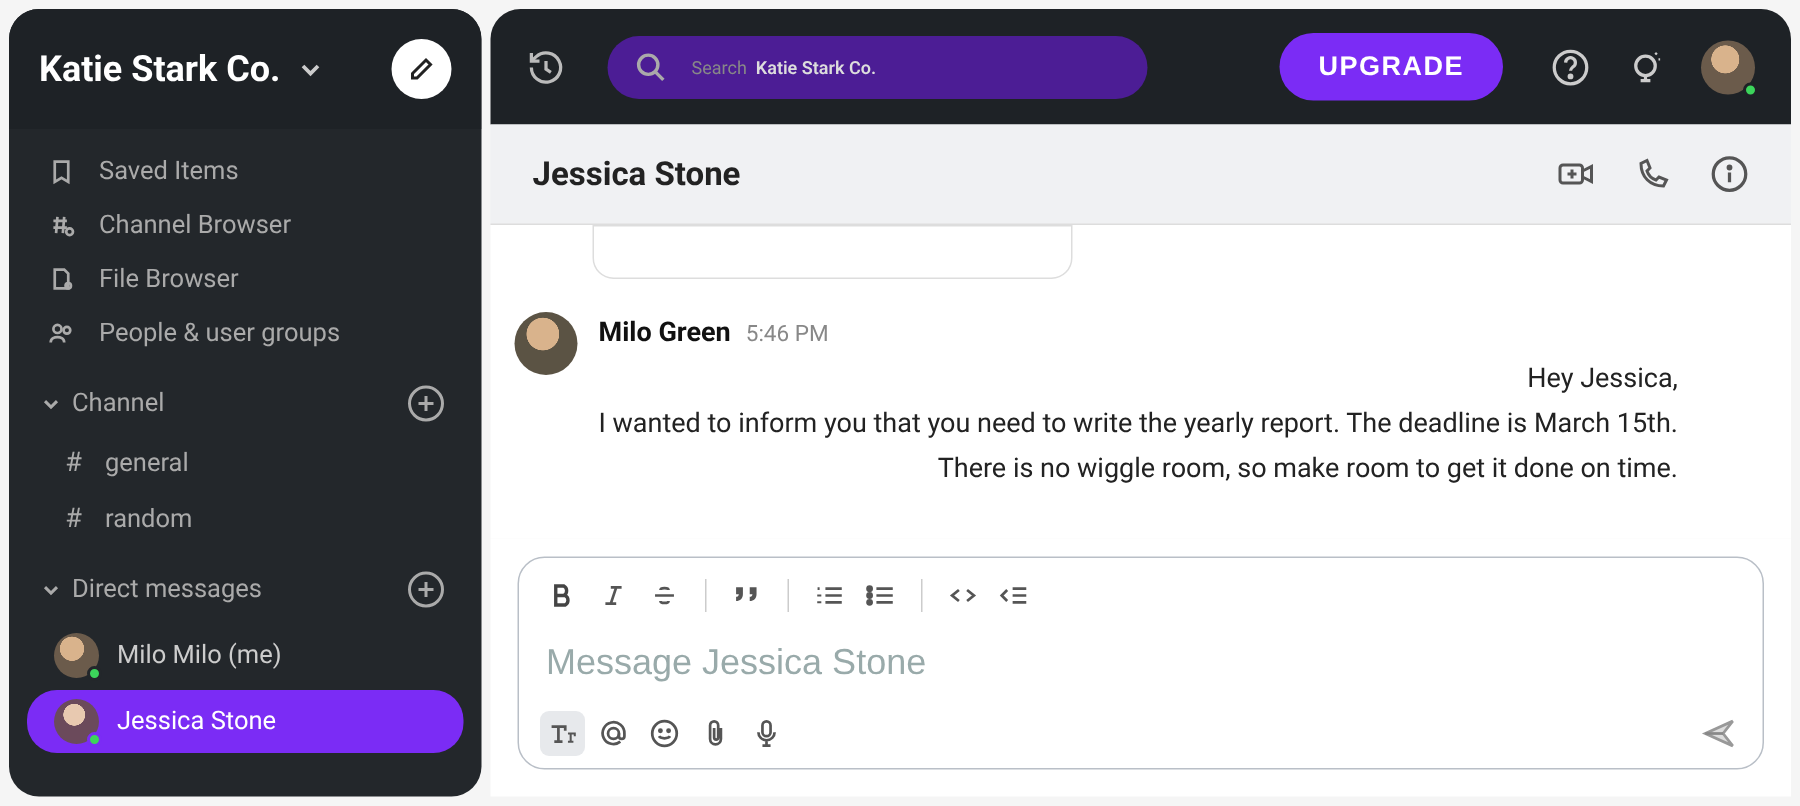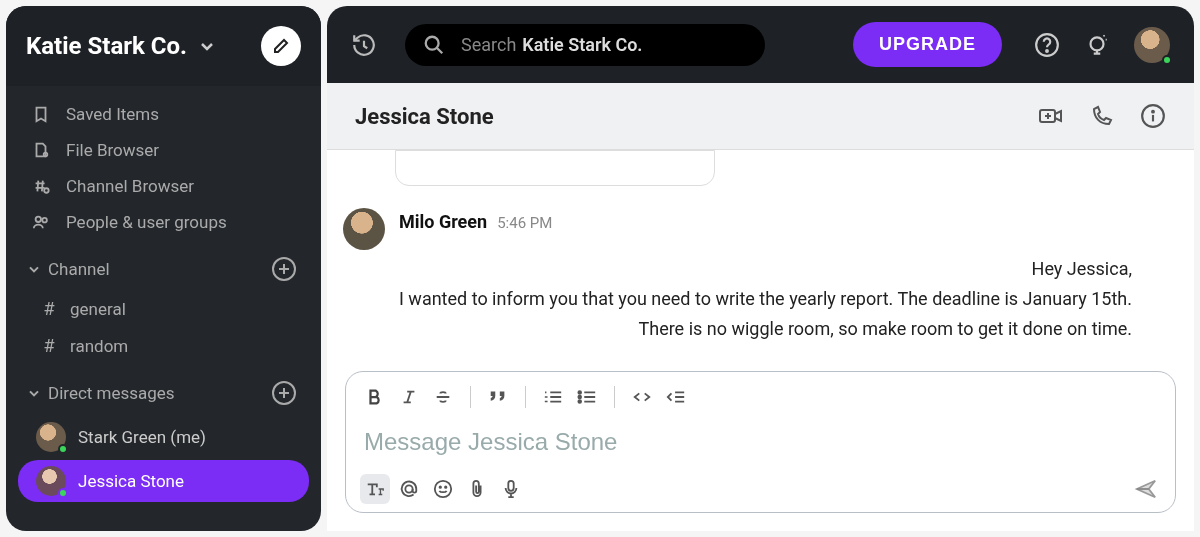--- a/index.html
+++ b/index.html
@@ -22,21 +22,21 @@
 .sb-chan .hash { width: 22px; margin-right: 10px; text-align:center; font-size:18px;}
 .sb-dm { display: flex; align-items: center; padding: 6px 18px; font-size: 17px; color:#ccc; cursor:pointer; border-radius: 20px; margin: 2px 12px;}
 .sb-dm.active { background: #7b2cf5; color: #fff; }
 .sb-dm .avatar { width: 30px; height: 30px; border-radius: 50%; background:#777; margin-right:12px; position:relative; flex-shrink:0; background-size:cover;}
 .sb-dm .avatar .status { position:absolute; right:-2px; bottom:-2px; width:10px; height:10px; border-radius:50%; background:#3cd55b; border:2px solid #23272b;}
 
 
 .main { flex: 1; display: flex; flex-direction: column; margin:6px; }
 .topbar { background: #1e2226; display:flex; align-items:center; padding: 16px 24px; border-radius:20px 20px 0 0;}
 .history-btn { color:#bbb; margin-right: 28px; cursor:pointer;}
-.searchbox { flex:0 0 360px; background:#000000; border-radius: 28px; display:flex; align-items:center; padding: 10px 18px; color:#aaa; font-size:18px;}
+.searchbox { flex:0 0 360px; background:#4c1d95; border-radius: 28px; display:flex; align-items:center; padding: 10px 18px; color:#aaa; font-size:12px;}
 .searchbox .mag { margin-right: 16px;}
 .searchbox .lbl { color:#888;}
 .searchbox .ws { color:#ddd; font-weight:600; margin-left:6px;}
 .topbar-spacer{flex:1;}
 .upgrade { background:#7b2cf5; color:#fff; font-size:18px; font-weight:600; letter-spacing:1px; border:none; border-radius:24px; padding: 12px 26px; margin-right: 20px; cursor:pointer;}
 .top-icon { color:#ccc; margin: 0 12px; cursor:pointer;}
 .top-avatar { width:36px; height:36px; border-radius:50%; background:#8a6; margin-left:12px; position:relative;}
 .top-avatar .status{position:absolute; right:-2px; bottom:-2px; width:10px;height:10px;border-radius:50%;background:#3cd55b;border:2px solid #1e2226;}
 
 
@@ -44,21 +44,21 @@
 .chan-title { font-size:22px; font-weight:700; color:#222;}
 .chan-spacer{flex:1;}
 .chan-icon{ color:#555; margin-left:26px; cursor:pointer;}
 
 
 .messages { flex:1; background:#fff; overflow-y:auto; padding: 0 16px 10px 16px;}
 .attachment-stub { width:320px; height:36px; border:1px solid #ddd; border-radius: 0 0 14px 14px; margin-left:52px; margin-top:0; margin-bottom:16px; display:flex; align-items:center; justify-content:center; color:#aaa; font-size:10px;}
 .msg { display:flex; padding: 6px 0 10px 0;}
 .msg .av { width:42px; height:42px; border-radius:50%; background:#765; margin-right:14px; flex-shrink:0; background-size:cover;}
 .msg .body{ font-size:18px; color:#222; line-height:1.55;}
-.msg .hdr{ display:flex; align-items:baseline; margin-bottom:19px;}
+.msg .hdr{ display:flex; align-items:baseline; margin-bottom:3px;}
 .msg .sender{font-weight:700; color:#111; margin-right:10px;}
 .msg .ts{color:#888; font-size:15px;}
 .msg .text p{margin-bottom:2px;text-align:right;}
 
 
 .composer-wrap{ background:#fff; padding: 12px 18px 18px 18px;}
 .composer{ border:1px solid #b9bfc7; border-radius:18px; padding: 10px 14px 8px 14px;}
 .c-toolbar{ display:flex; align-items:center; gap:4px; padding-bottom:8px;}
 .c-tool{ width:30px; height:30px; display:flex; align-items:center; justify-content:center; color:#555; cursor:pointer; border-radius:6px;}
 .c-sep{ width:1px; height:22px; background:#ccc; margin: 0 8px;}
@@ -92,34 +92,34 @@
       <span class="ic">
           <svg width="18" height="18" viewBox="0 0 20 20" fill="none" stroke="#aaa" stroke-width="2">
             <path d="M5 3h10v15l-5-3-5 3V3z"></path>
           </svg>
         </span>
       <span>Saved Items</span>
     </div>
     <div class="sb-item">
       <span class="ic">
           <svg width="18" height="18" viewBox="0 0 20 20" fill="none" stroke="#aaa" stroke-width="2">
-            <path d="M5 3h7l3 3v11H5V3z"></path>
-            <circle cx="15" cy="15" r="2"></circle>
-          </svg>
-        </span>
-      <span>File Browser</span>
+            <path d="M4 7h10M4 12h10M7 4l-1 12M12 4l-1 12"></path>
+            <circle cx="16" cy="15" r="2.5"></circle>
+          </svg>
+        </span>
+      <span>Channel Browser</span>
     </div>
     <div class="sb-item">
       <span class="ic">
           <svg width="18" height="18" viewBox="0 0 20 20" fill="none" stroke="#aaa" stroke-width="2">
-            <path d="M4 7h10M4 12h10M7 4l-1 12M12 4l-1 12"></path>
-            <circle cx="16" cy="15" r="2.5"></circle>
-          </svg>
-        </span>
-      <span>Channel Browser</span>
+            <path d="M5 3h7l3 3v11H5V3z"></path>
+            <circle cx="15" cy="15" r="2"></circle>
+          </svg>
+        </span>
+      <span>File Browser</span>
     </div>
     <div class="sb-item">
       <span class="ic">
           <svg width="18" height="18" viewBox="0 0 20 20" fill="none" stroke="#aaa" stroke-width="2">
             <circle cx="7" cy="7" r="3"></circle>
             <circle cx="14" cy="8" r="2.5"></circle>
             <path d="M2 17c0-3 3-4 5-4s5 1 5 4"></path>
           </svg>
         </span>
       <span>People &amp; user groups</span>
@@ -159,21 +159,21 @@
           <svg width="26" height="26" viewBox="0 0 26 26" fill="none" stroke="#aaa" stroke-width="2">
             <circle cx="13" cy="13" r="11"></circle>
             <path d="M13 8v10M8 13h10"></path>
           </svg>
         </span>
     </div>
     <div class="sb-dm">
       <span class="avatar" style="background:radial-gradient(circle at 40% 35%, #d9b38c 30%, #6b5b4b 31%);">
           <span class="status"></span>
         </span>
-      <span>Stark Green (me)</span>
+      <span>Milo Milo (me)</span>
     </div>
     <div class="sb-dm active">
       <span class="avatar" style="background:radial-gradient(circle at 45% 35%, #e8c9b0 28%, #6b4a5b 29%);">
           <span class="status" style="border-color:#7b2cf5;"></span>
         </span>
       <span>Jessica Stone</span>
     </div>
   </div>
 </div>
 
@@ -245,21 +245,21 @@
     <div class="attachment-stub"></div>
     <div class="msg">
       <div class="av" style="background:radial-gradient(circle at 45% 35%, #d9b38c 30%, #5b5344 31%);"></div>
       <div class="body">
         <div class="hdr">
           <span class="sender">Milo Green</span>
           <span class="ts">5:46 PM</span>
         </div>
         <div class="text">
           <p>Hey Jessica,</p>
-          <p>I wanted to inform you that you need to write the yearly report. The deadline is January 15th.</p>
+          <p>I wanted to inform you that you need to write the yearly report. The deadline is March 15th.</p>
           <p>There is no wiggle room, so make room to get it done on time.</p>
         </div>
       </div>
     </div>
   </div>
 
   <div class="composer-wrap">
     <div class="composer">
       <div class="c-toolbar">
         <span class="c-tool">

